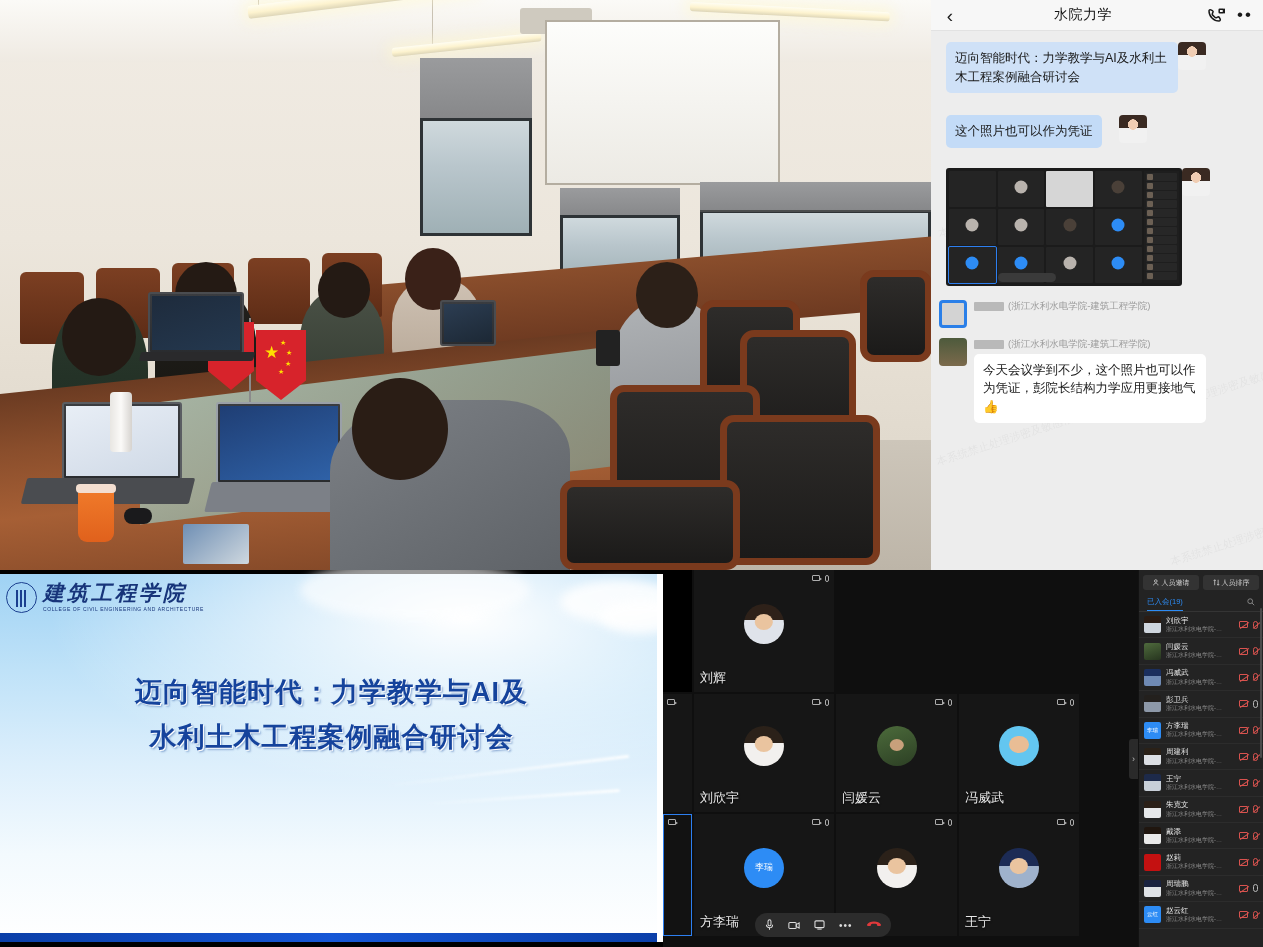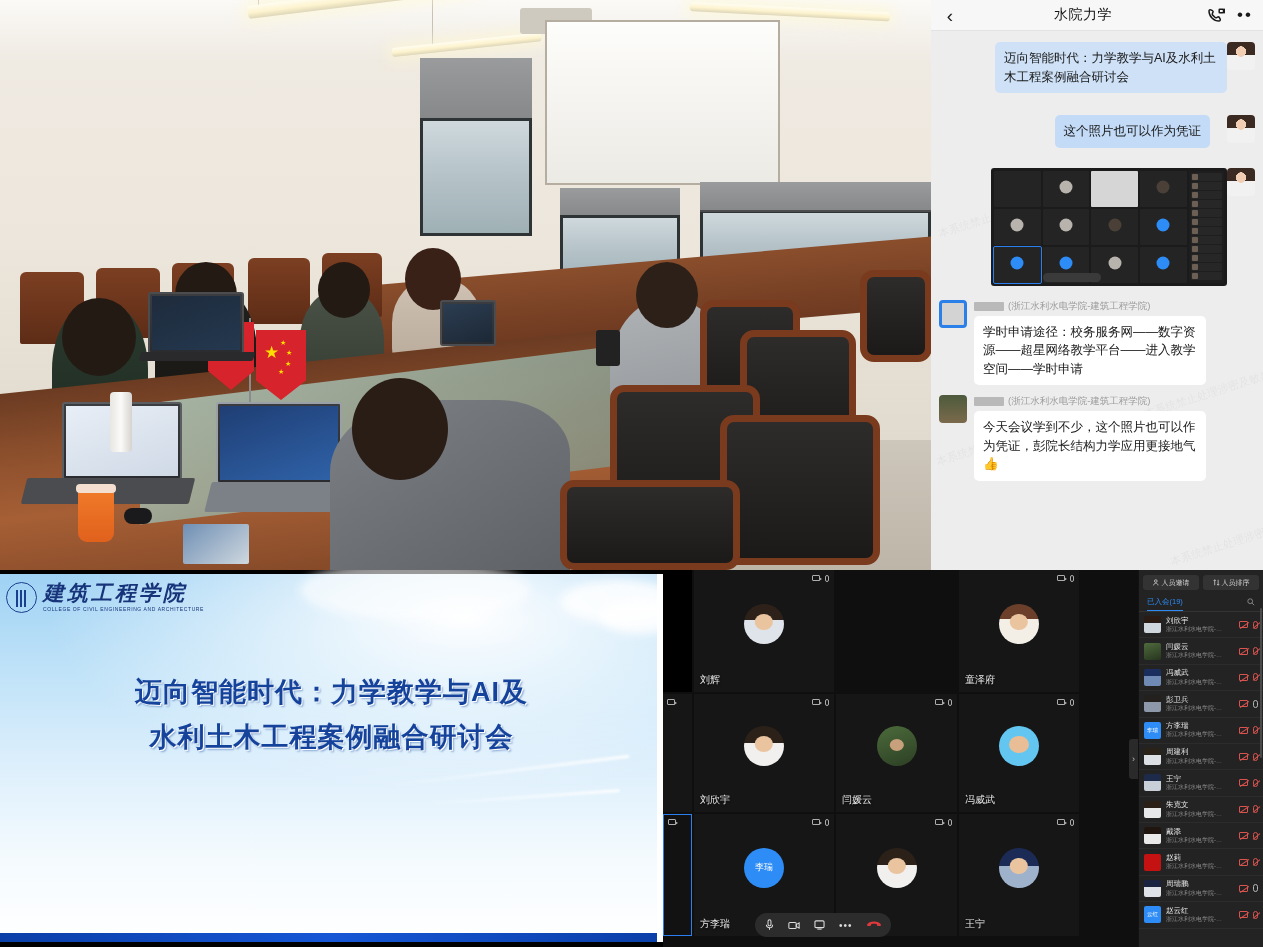--- a/index.html
+++ b/index.html
@@ -114,21 +114,21 @@
   .hdr-icons { display:flex; align-items:center; gap: 12px; }
   .icon-btn { cursor:pointer; display:flex; align-items:center; justify-content:center; }
   .dots { letter-spacing: 2px; font-size: 17px; color:#1a1a1a; line-height: 8px; }
 
   .chat-body { position:relative; height: 539px; background:#ededed; padding: 4px 0 0; }
   .watermark {
     position:absolute; color: rgba(0,0,0,.045); font-size: 11px; white-space: nowrap;
     transform: rotate(-18deg); pointer-events:none; user-select:none;
   }
   .msg-row { display:flex; padding: 7px 8px 0; align-items: flex-start; }
-  .msg-row.right { justify-content: flex-end; }
+  .msg-row.right { }
   .avatar-sq {
     width: 28px; height: 28px; border-radius: 4px; flex: 0 0 28px; overflow: hidden;
     background: #cfcfcf;
   }
   .avatar-photo {
     background:
       radial-gradient(circle at 50% 34%, #f0cdb3 0 22%, transparent 23%),
       linear-gradient(180deg,#3a2a22 0 46%, #f1f1f1 46% 100%);
   }
   .avatar-blue { background:#d3d3d3; border: 3px solid #2a7fe8; }
@@ -220,21 +220,21 @@
   .conf-panel {
     position: absolute; left: 663px; top: 570px; width: 600px; height: 377px;
     background: #0f0f0f; overflow: hidden;
   }
   .conf-stage { position:absolute; left:0; top: 0; width: 475px; height: 377px; }
   .tile {
     position:absolute; background: #161616; overflow:hidden;
   }
   .tile.video { background: linear-gradient(180deg,#e3e3e1 0%, #dcdcd8 55%, #c9c7c2 100%); }
   .tile-name {
-    position:absolute; left: 6px; bottom: 5px; font-size: 10px; color: #e8e8e8;
+    position:absolute; left: 6px; bottom: 5px; font-size: 13px; color: #e8e8e8;
     text-shadow: 0 1px 2px rgba(0,0,0,.8); white-space:nowrap;
   }
   .tile-icons { position:absolute; right: 5px; top: 5px; display:flex; gap:5px; opacity:.82; }
   .mini-ico { width: 8px; height: 7px; position:relative; }
   .mini-cam {
     width: 8px; height: 6px; border: .9px solid #cfcfcf; border-radius: 1px;
   }
   .mini-cam::after{ content:""; position:absolute; right:-3px; top:.5px; width:0;height:0;
     border-top:2.2px solid transparent;border-bottom:2.2px solid transparent;border-left:3px solid #cfcfcf;}
   .mini-mic { width: 4px; height: 7px; border-radius: 2px; border: .9px solid #cfcfcf; }
@@ -511,21 +511,20 @@
         <div class="avatar-sq avatar-photo"></div>
       </div>
 
       <div class="msg-row" style="padding-top:14px;">
         <div class="avatar-sq avatar-blue"></div>
         <div class="msg-col">
           <div class="sender-line">
             <span class="redact-bar"></span>
             <span class="sender-org">(浙江水利水电学院-建筑工程学院)</span>
           </div>
-          <div class="bubble in">学时申请途径：校务服务网——数字资源——超星网络教学平台——进入教学空间——学时申请</div>
         </div>
       </div>
 
       <div class="msg-row" style="padding-top:10px;">
         <div class="avatar-sq avatar-green"></div>
         <div class="msg-col">
           <div class="sender-line">
             <span class="redact-bar"></span>
             <span class="sender-org">(浙江水利水电学院-建筑工程学院)</span>
           </div>
@@ -581,30 +580,20 @@
           <span class="mini-ico mini-cam"></span>
           <span class="mini-ico mini-mic"></span>
         </div>
         <div class="avatar-circle av-photo-a" style="width:40px;height:40px;">
           <div class="av-face"></div>
         </div>
         <div class="tile-name">刘辉</div>
       </div>
 
 
-      <div class="tile" style="left:296px;top:0;width:120px;height:122px;">
-        <div class="tile-icons">
-          <span class="mini-ico mini-cam"></span>
-          <span class="mini-ico mini-mic"></span>
-        </div>
-        <div class="avatar-circle av-photo-b" style="width:40px;height:40px;">
-          <div class="av-face"></div>
-        </div>
-        <div class="tile-name">童泽府</div>
-      </div>
 
       <div class="tile" style="left:31px;top:124px;width:140px;height:118px;">
         <div class="tile-icons">
           <span class="mini-ico mini-cam"></span>
           <span class="mini-ico mini-mic"></span>
         </div>
         <div class="avatar-circle av-photo-c" style="width:40px;height:40px;">
           <div class="av-face"></div>
         </div>
         <div class="tile-name">刘欣宇</div>

